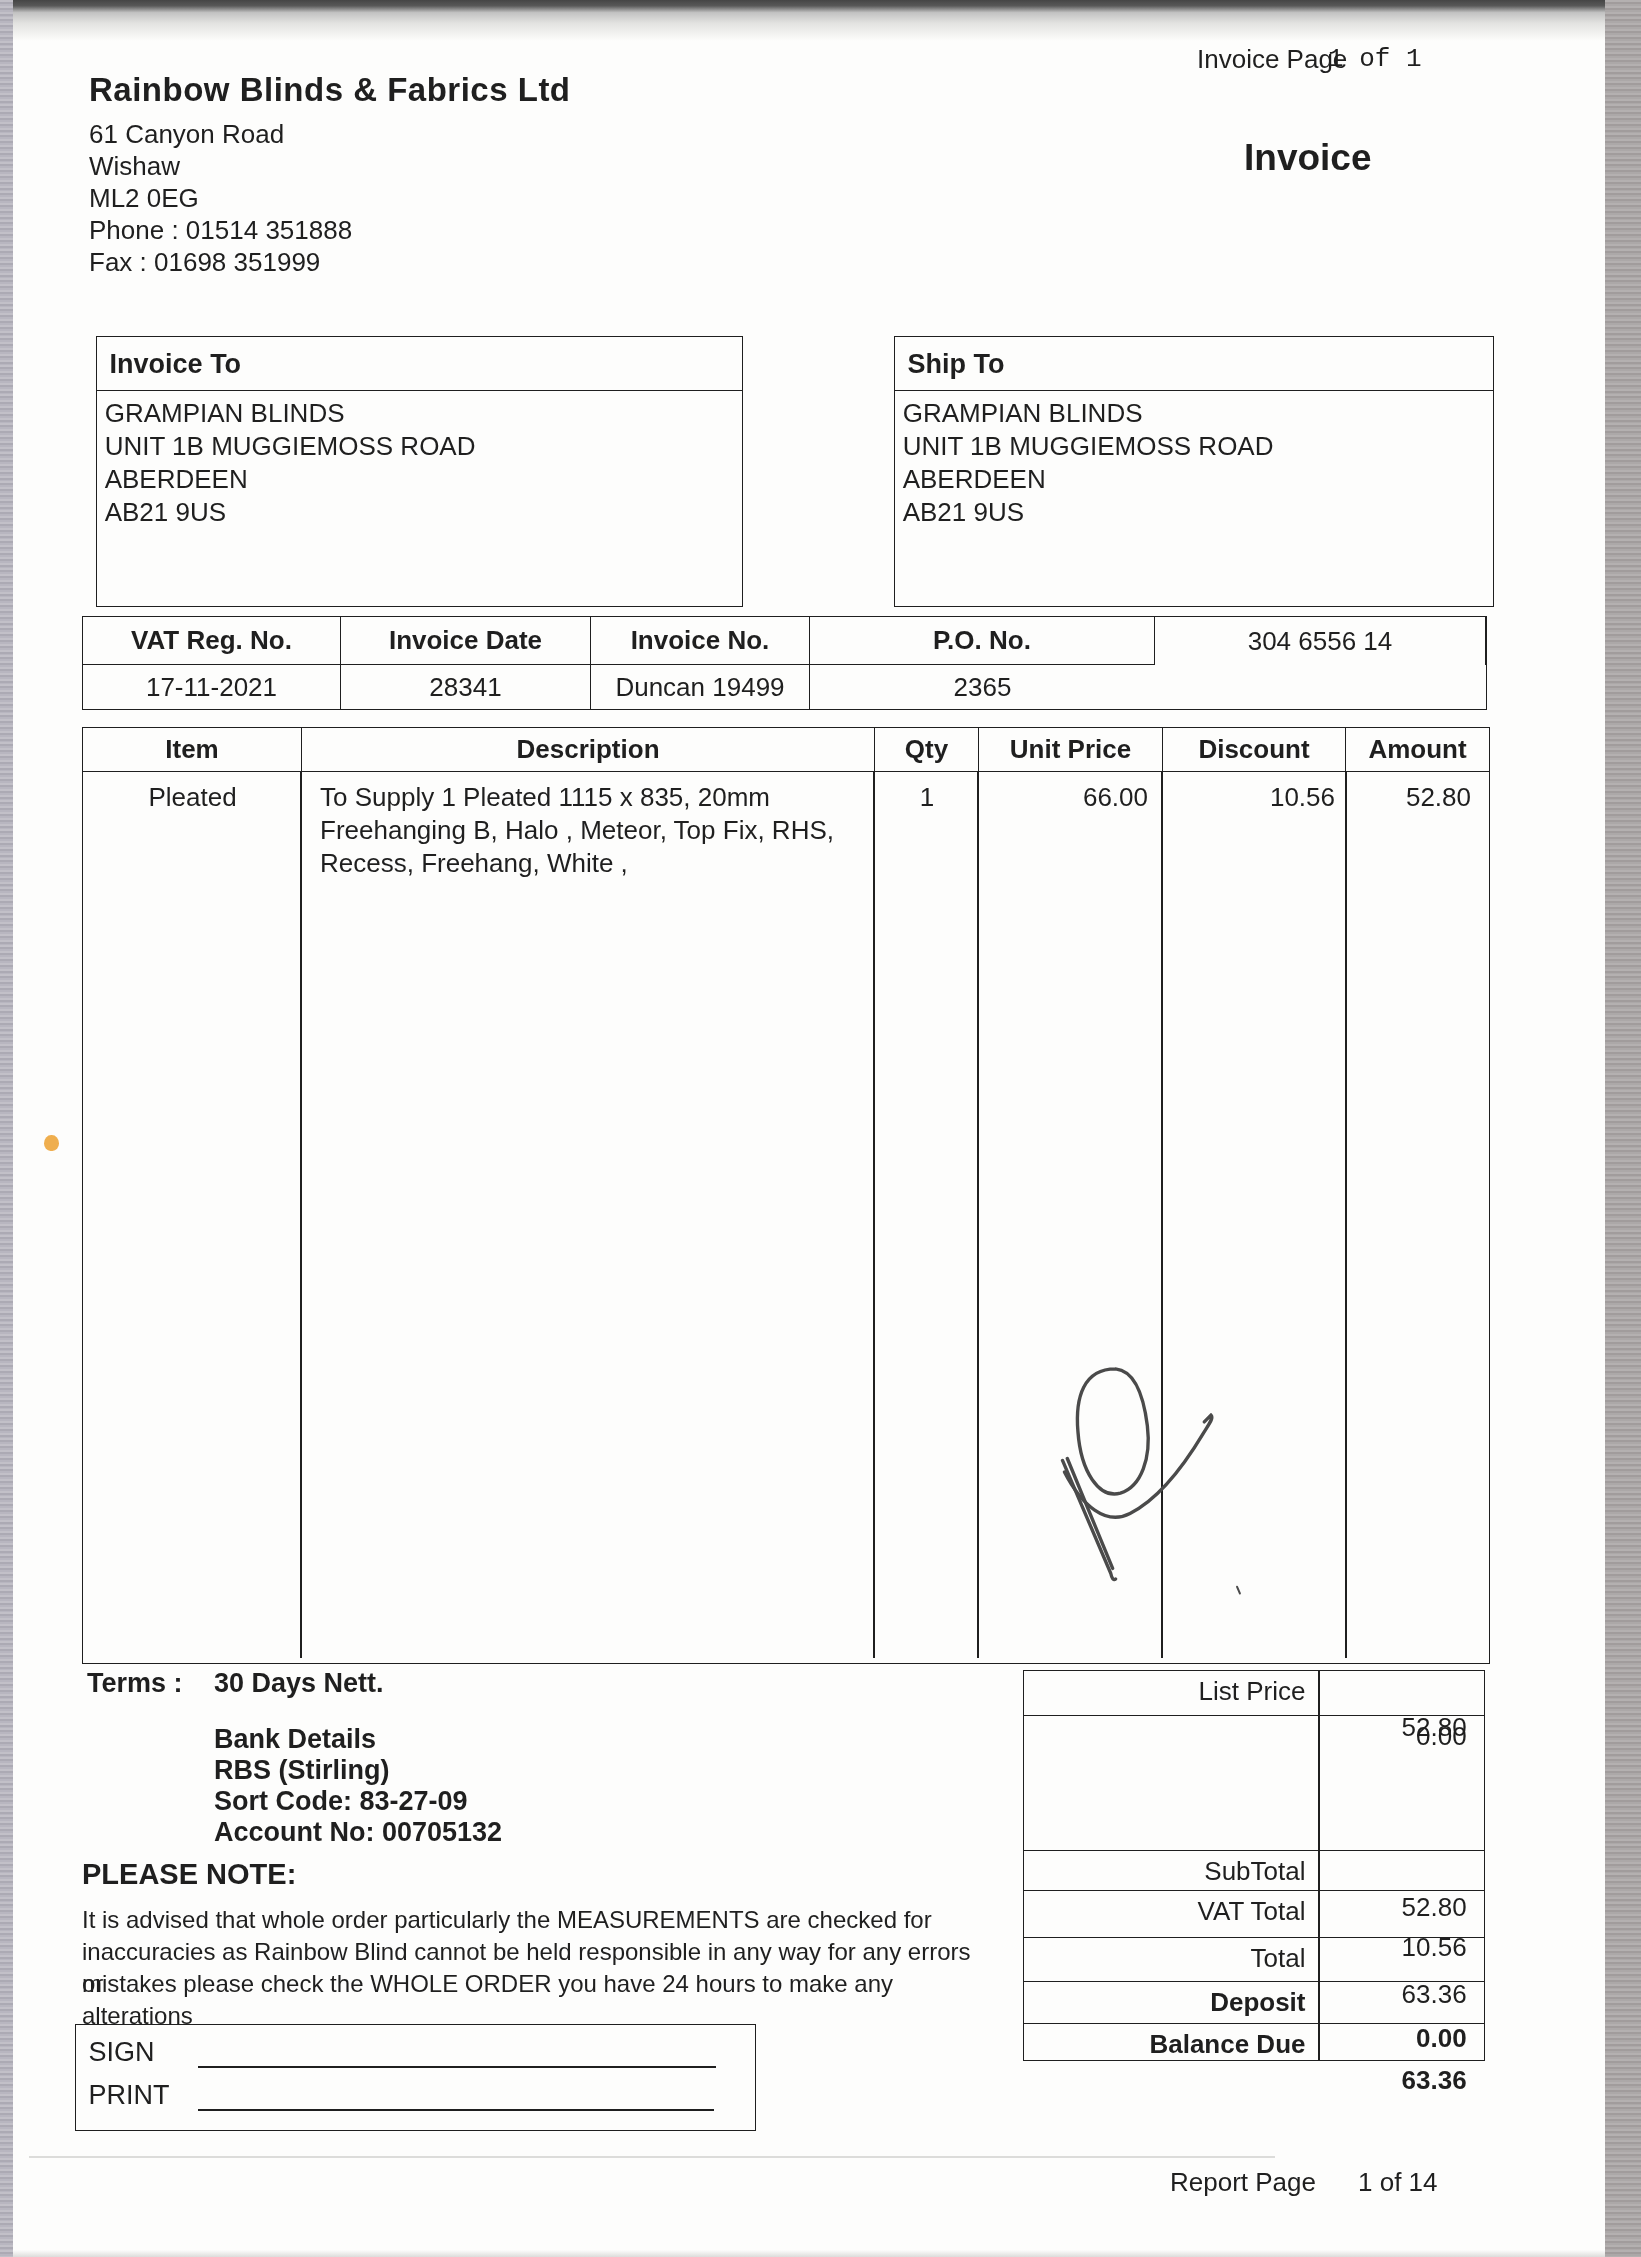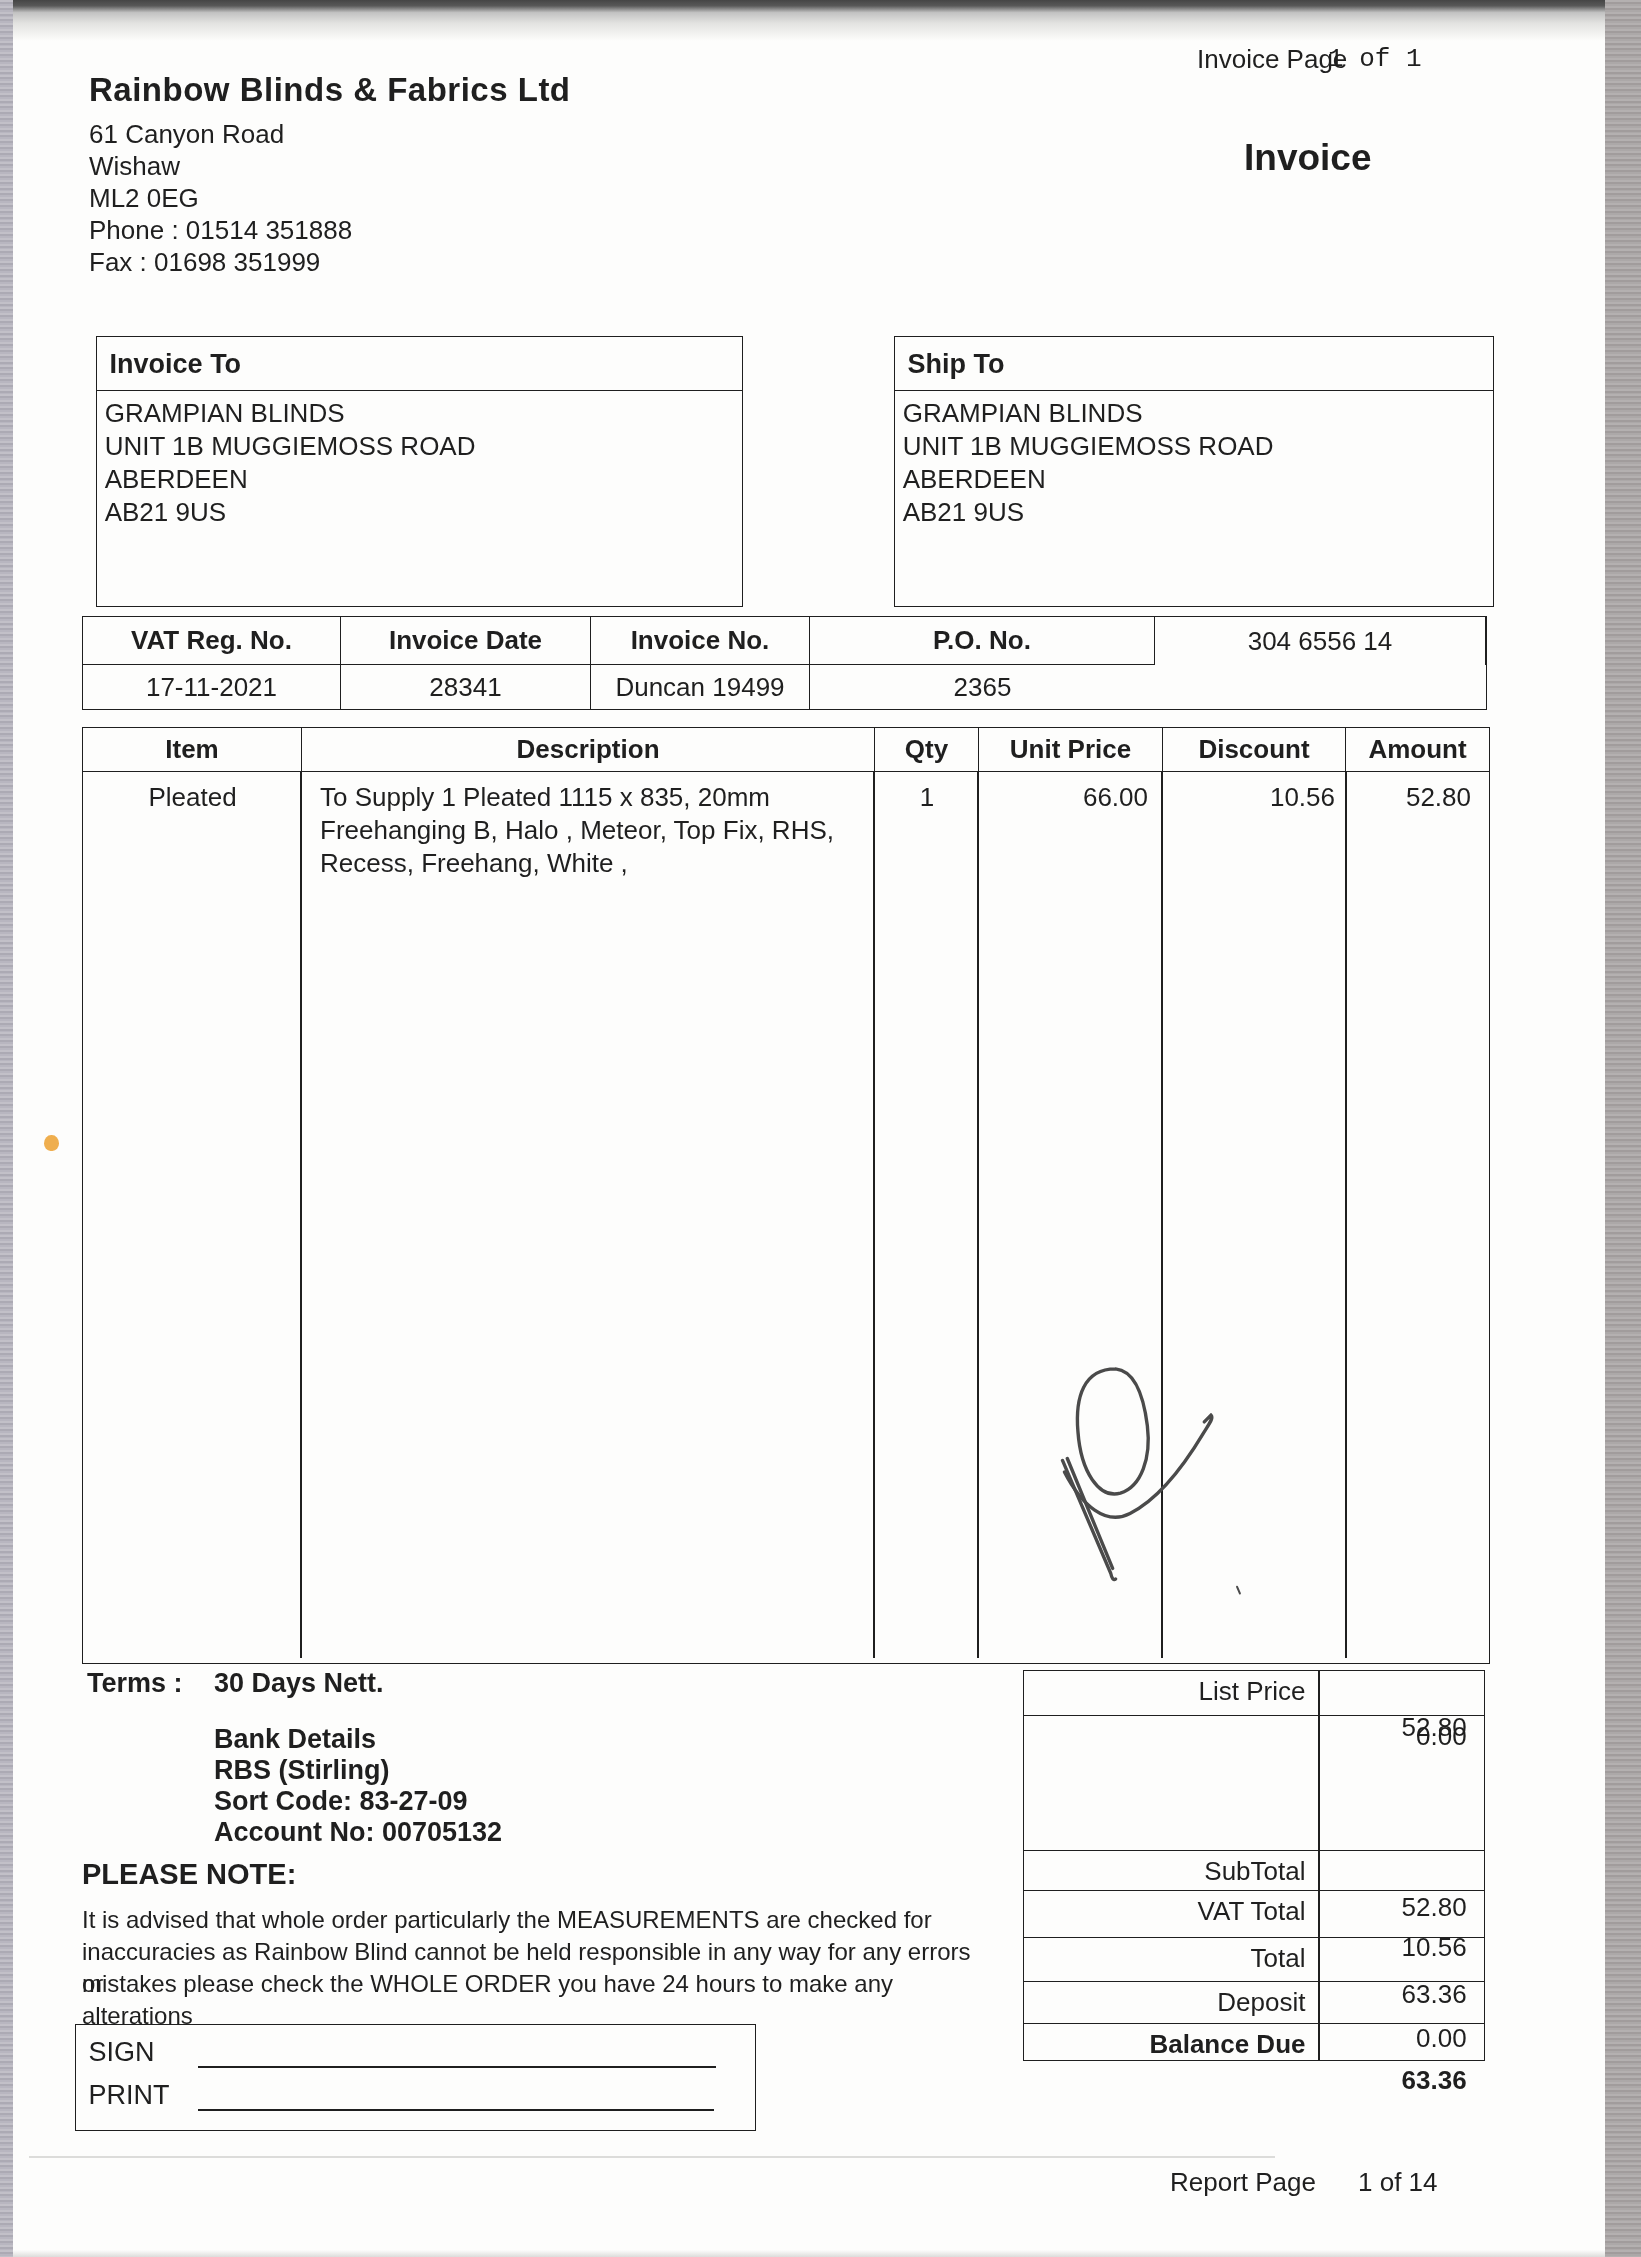--- a/index.html
+++ b/index.html
@@ -80,21 +80,21 @@
   .sig-line2{position:absolute;left:122px;top:84px;width:516px;height:1.9px;background:#1f1f1f;}
 
   
   .totals-box{left:1023px;top:1670px;width:462px;height:391px;border:1.9px solid #1f1f1f;box-sizing:border-box;}
   .t-row{display:flex;border-bottom:1.9px solid #1f1f1f;box-sizing:border-box;flex-direction:column;}
   .t-row:last-child{border-bottom:none;}
   .t-label{width:295px;text-align:right;padding:4.8px 13.5px 0 0;font-size:26px;box-sizing:border-box;}
   .t-value{flex:1;text-align:right;padding:4.8px 17.4px 0 0;font-size:26px;}
   .t-divider{position:absolute;left:294px;top:0;width:1.9px;height:100%;background:#1f1f1f;}
   .h47{height:45px;} .h140{height:135px;} .h41{height:40px;} .h49{height:47px;}
-  .h46{height:44px;} .h44{height:42px;} .h38{height:37px;}
+  .h46{height:44px;} .h44{height:42px;font-weight:bold;} .h38{height:37px;}
   .t-bold .t-label,.t-bold .t-value{font-weight:bold;}
 
   .footer-label{left:1170px;top:2167px;font-size:26px;}
   .footer-value{left:1358px;top:2167px;font-size:26px;}
 
   .orange-dot{left:44px;top:1135px;width:14.5px;height:16.4px;border-radius:50% 50% 45% 45%;background:#efae4e;}
   .signature{left:1014px;top:1337px;}
 </style>
 </head>
 <body>

